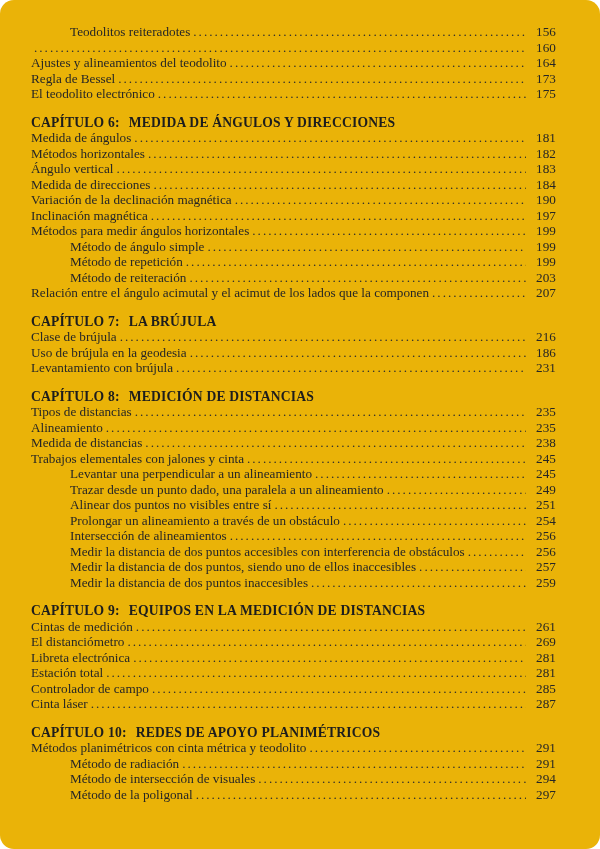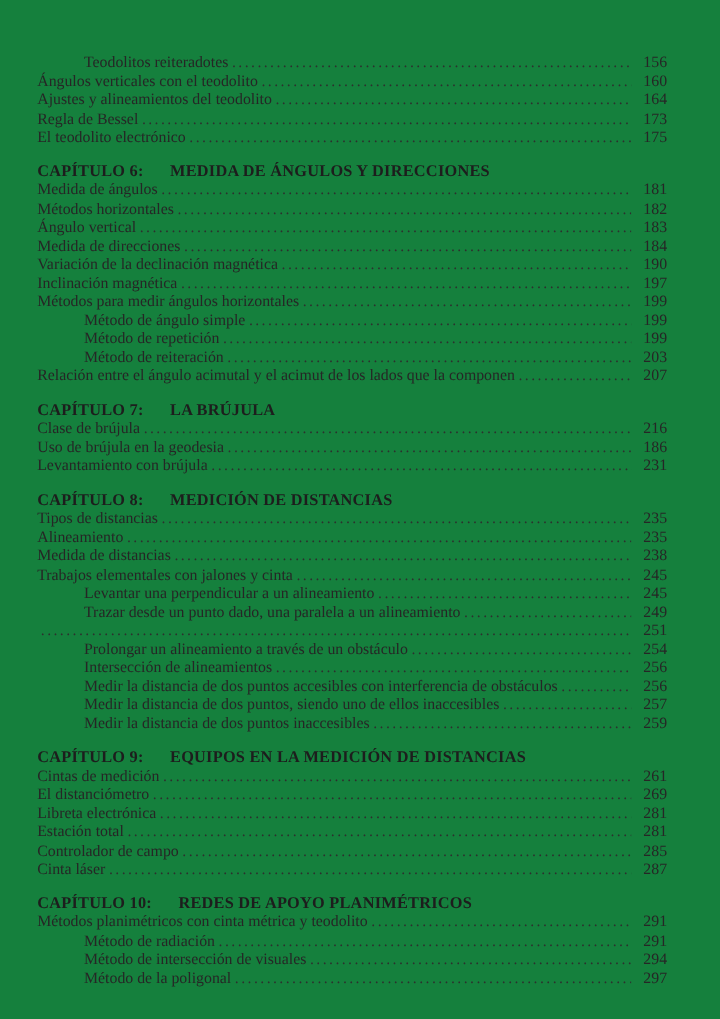--- a/index.html
+++ b/index.html
@@ -4,26 +4,27 @@
 <style>
   html, body {
     margin: 0;
     padding: 0;
     background: #ffffff;
   }
   .page {
     position: relative;
     width: 600px;
     height: 849px;
-    background: #15803d;
+    background: #eab308;
     box-sizing: border-box;
-    padding: 44px 36px 0 31px;
+    padding: 24px 36px 0 31px;
     font-family: "Liberation Serif", "DejaVu Serif", serif;
     color: #262626;
     overflow: hidden;
+    border-radius: 14px;
   }
   .toc-row {
     display: flex;
     align-items: baseline;
     line-height: 15.5px;
     font-size: 13.2px;
     white-space: nowrap;
   }
   .toc-row .toc-label {
     white-space: nowrap;
@@ -53,36 +54,35 @@
   .toc-heading {
     margin-top: 13px;
     line-height: 15.5px;
     font-size: 13.6px;
     font-weight: bold;
     color: #1d1d1d;
     letter-spacing: 0.2px;
     white-space: nowrap;
   }
   .toc-heading .heading-title {
-    margin-left: 22px;
+    margin-left: 9px;
   }
 </style>
 </head>
 <body>
 
 <div class="page">
   <div class="toc" id="toc-root">
   <div class="toc-row indent">
     <span class="toc-label">Teodolitos reiteradotes</span>
     <span class="toc-dots"></span>
     <span class="toc-page">156</span>
   </div>
 
   <div class="toc-row">
-    <span class="toc-label">Ángulos verticales con el teodolito</span>
     <span class="toc-dots"></span>
     <span class="toc-page">160</span>
   </div>
 
   <div class="toc-row">
     <span class="toc-label">Ajustes y alineamientos del teodolito</span>
     <span class="toc-dots"></span>
     <span class="toc-page">164</span>
   </div>
 
@@ -218,20 +218,21 @@
     <span class="toc-page">245</span>
   </div>
 
   <div class="toc-row indent">
     <span class="toc-label">Trazar desde un punto dado, una paralela a un alineamiento</span>
     <span class="toc-dots"></span>
     <span class="toc-page">249</span>
   </div>
 
   <div class="toc-row indent">
+    <span class="toc-label">Alinear dos puntos no visibles entre sí</span>
     <span class="toc-dots"></span>
     <span class="toc-page">251</span>
   </div>
 
   <div class="toc-row indent">
     <span class="toc-label">Prolongar un alineamiento a través de un obstáculo</span>
     <span class="toc-dots"></span>
     <span class="toc-page">254</span>
   </div>
 

